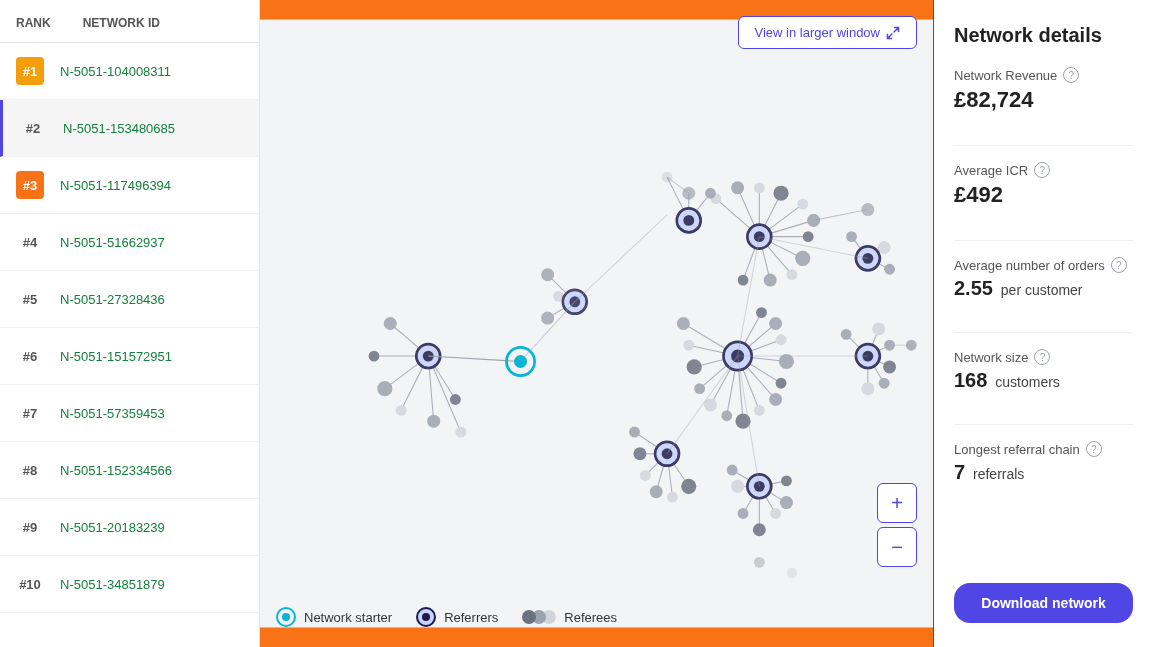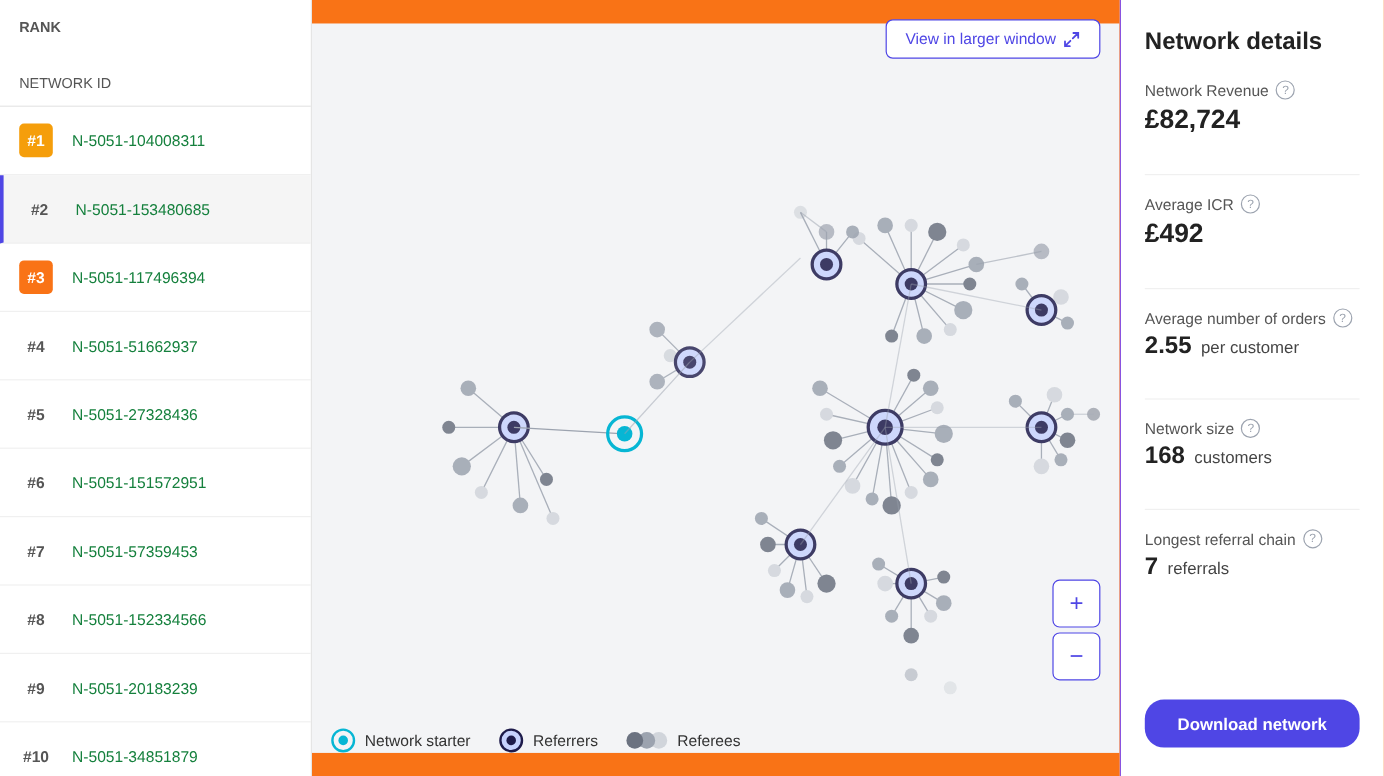--- a/index.html
+++ b/index.html
@@ -2,23 +2,23 @@
 <html><head>
   <meta charset="utf-8">
   <style>
     * { box-sizing: border-box; margin: 0; padding: 0; }
     body { font-family: -apple-system, BlinkMacSystemFont, 'Segoe UI', sans-serif; background: #fff; color: #222; font-size: 14px; }
 
     .app-container { display: flex; height: 647px; width: 1153px; overflow: hidden; }
 
     
     .sidebar { width: 260px; border-right: 1px solid #e5e5e5; flex-shrink: 0; overflow-y: auto; }
-    .sidebar-header { display: flex; padding: 16px 16px 12px; gap: 32px; border-bottom: 1px solid #e5e5e5; flex-direction: column; }
+    .sidebar-header { display: flex; padding: 16px 16px 12px; gap: 32px; border-bottom: 1px solid #e5e5e5; }
     .sidebar-header-rank { font-weight: 700; font-size: 12px; color: #555; text-transform: uppercase; }
-    .sidebar-header-network { font-weight: 400; font-size: 12px; color: #555; text-transform: uppercase; }
+    .sidebar-header-network { font-weight: 700; font-size: 12px; color: #555; text-transform: uppercase; }
 
     .network-item { display: flex; align-items: center; padding: 14px 16px; cursor: pointer; border-bottom: 1px solid #f0f0f0; gap: 16px; position: relative; }
     .network-item.active-blue { border-left: 3px solid #4f46e5; background: #f5f5f5; }
     .network-item.active-blue .rank-badge { background: none; color: #555; font-weight: 600; }
 
     .rank-badge { display: inline-flex; align-items: center; justify-content: center; width: 28px; height: 28px; border-radius: 4px; font-weight: 700; font-size: 13px; color: #555; flex-shrink: 0; }
     .rank-badge.gold { background: #f59e0b; color: #fff; }
     .rank-badge.orange { background: #f97316; color: #fff; }
 
     .network-id { font-size: 13px; color: #15803d; }

